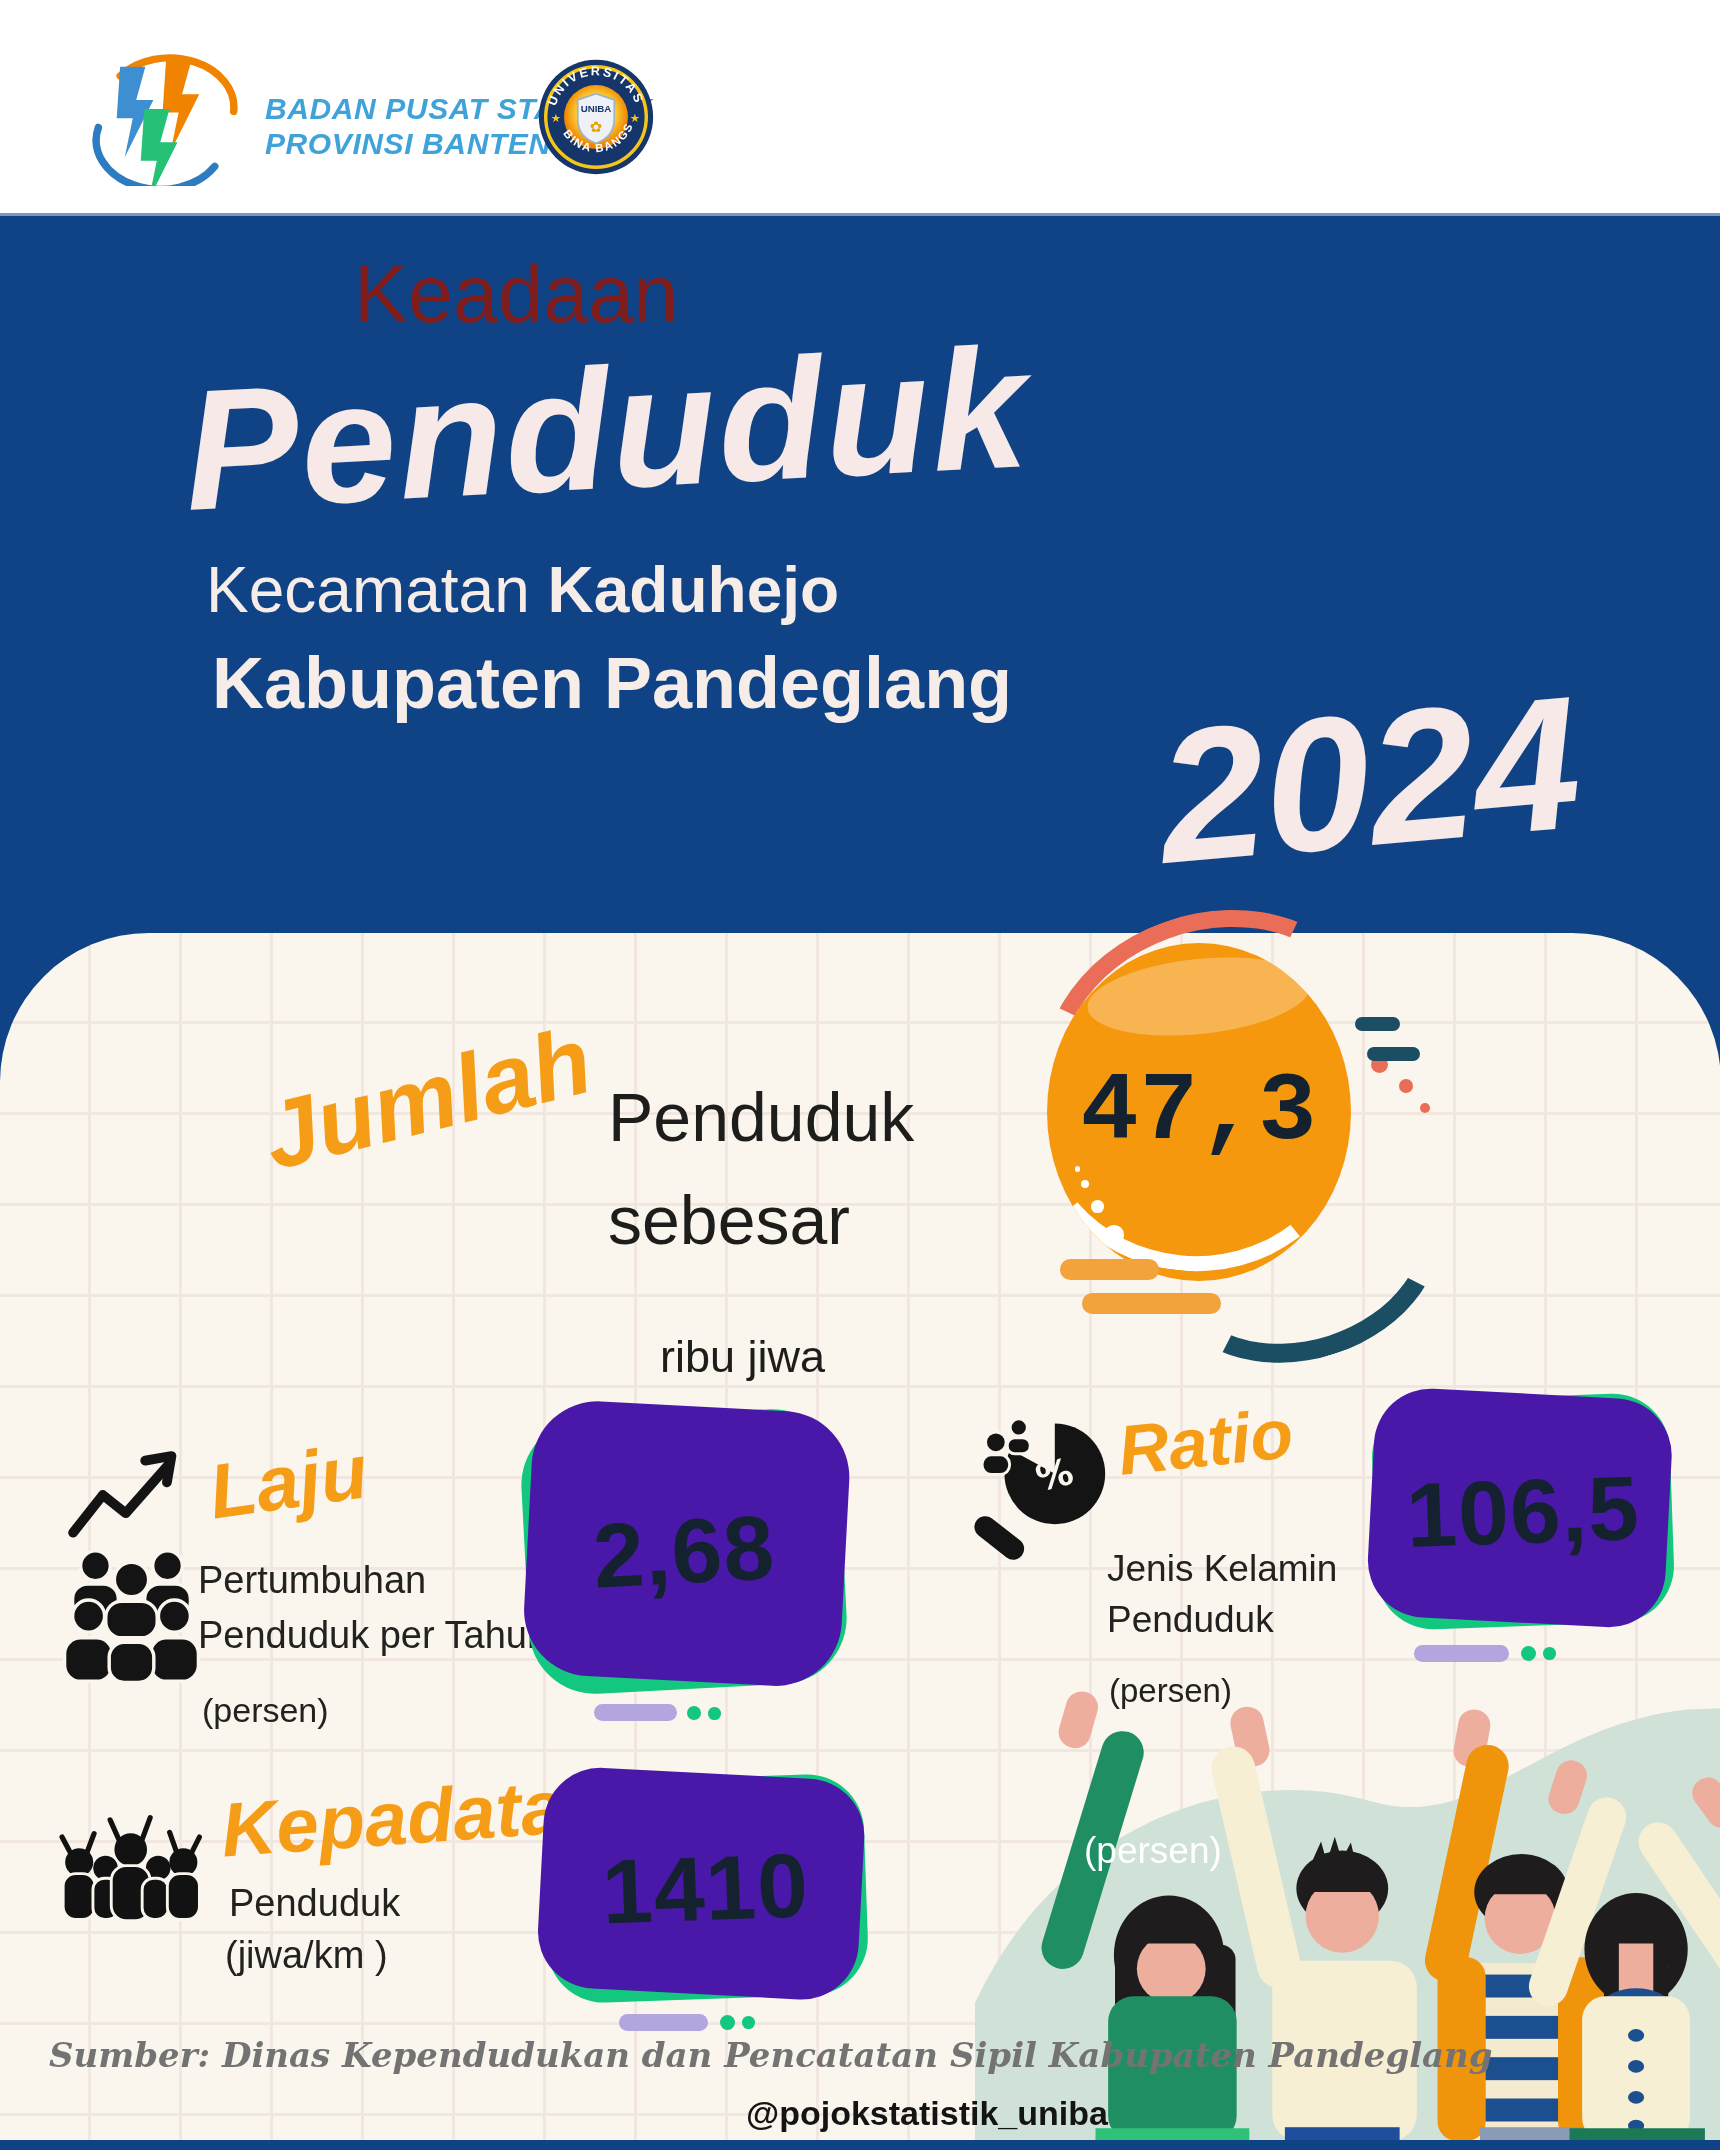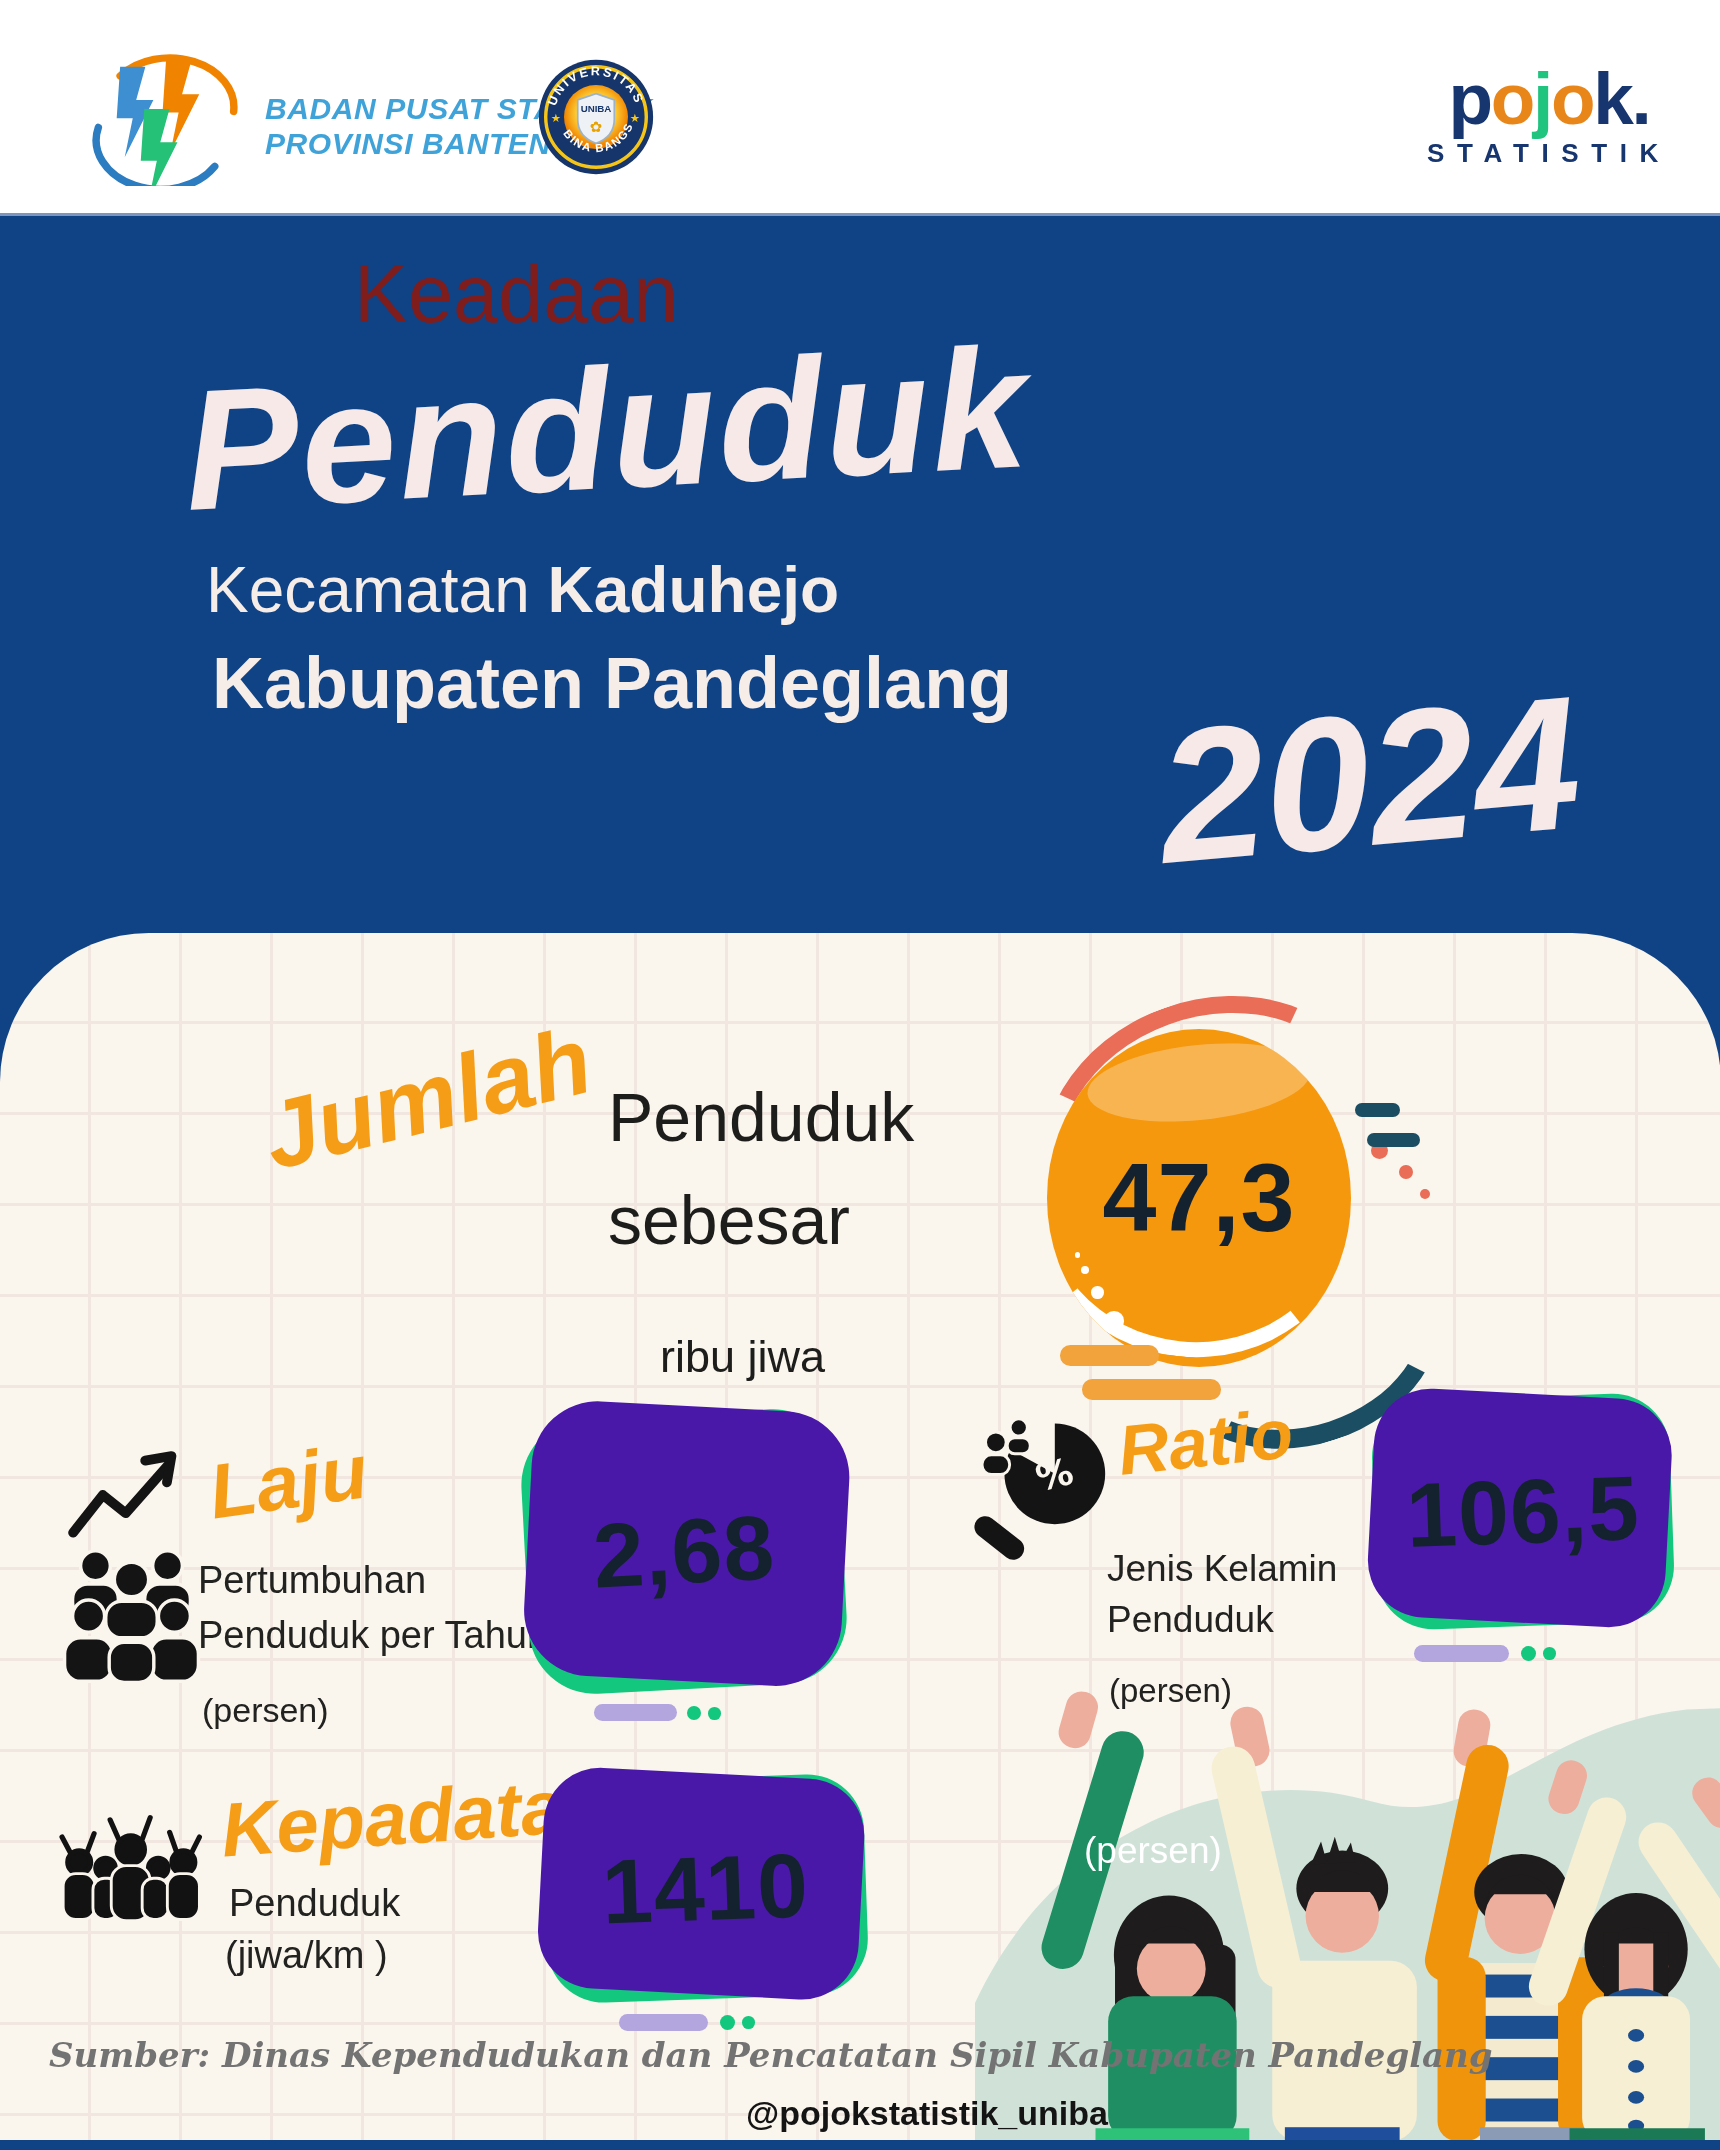--- a/index.html
+++ b/index.html
@@ -24,21 +24,21 @@
   .panel{left:0;top:933px;width:1721px;height:1208px;background:#faf6ee;border-radius:149px 149px 0 0;z-index:2;
     background-image:
       repeating-linear-gradient(to right, transparent 0px, transparent 88px, #f1e7e0 88px, #f1e7e0 91px),
       repeating-linear-gradient(to bottom, transparent 0px, transparent 88px, #f1e7e0 88px, #f1e7e0 91px);}
   .footerbar{left:0;top:2140px;width:1721px;height:10.3px;background:#0f4386;z-index:6;}
   
   .jumlah-script{left:261px;top:1044px;font-size:95px;font-weight:800;font-style:italic;color:#f59d17;transform:rotate(-14deg);z-index:3;}
   .jumlah-t1{left:608px;top:1078px;font-size:68px;font-weight:500;color:#1d1d1b;z-index:3;}
   .jumlah-t2{left:608px;top:1181px;font-size:68px;font-weight:500;color:#1d1d1b;z-index:3;}
   .jumlah-unit{left:660px;top:1331px;font-size:45px;font-weight:500;color:#1d1d1b;z-index:3;}
-  .circle-wrap{left:1027px;top:1000px;width:379px;height:413px;z-index:3;}
+  .circle-wrap{left:1027px;top:914px;width:379px;height:413px;z-index:3;font-family:Liberation Mono, monospace;}
   .arc{position:absolute;border:17px solid transparent;border-radius:50%;}
   .arc-salmon{left:11.5px;top:0px;width:310px;height:247px;border-top-color:#e96d57;transform:rotate(-20deg);}
   .arc-teal{left:132px;top:229px;width:247px;height:178px;border-width:19.5px;border-bottom-color:#1c4e63;transform:rotate(-18deg);}
   .ball{position:absolute;left:20px;top:29px;width:304px;height:338px;background:#f6980e;border-radius:50%;overflow:hidden;}
   .ball .gloss{position:absolute;left:40px;top:16px;width:224px;height:75px;background:rgba(255,255,255,.28);border-radius:50%;transform:rotate(-6deg);}
   .ball .swoosh{position:absolute;left:-17px;top:23px;width:298px;height:275px;border:15px solid transparent;border-bottom-color:#ffffff;border-radius:50%;transform:rotate(6deg);}
   .ball .d1,.ball .d2,.ball .d3,.ball .d4{position:absolute;background:#fff;border-radius:50%;}
   .ball .d1{left:27.5px;top:223px;width:5.7px;height:5.7px;} .ball .d2{left:34px;top:237px;width:8px;height:8px;}
   .ball .d3{left:44px;top:257px;width:12.6px;height:12.6px;} .ball .d4{left:57px;top:282px;width:19.5px;height:19.5px;}
   .ball-num{position:absolute;left:20px;top:29px;width:304px;height:338px;display:flex;align-items:center;justify-content:center;
@@ -119,24 +119,20 @@
     <text font-size="20" font-weight="bold" fill="#ffffff" font-family="Liberation Sans,sans-serif" letter-spacing="3">
       <textPath href="#arcBot" startOffset="10%">BINA BANGSA</textPath>
     </text>
     <text x="26" y="114" font-size="20" fill="#f5c518">★</text>
     <text x="164" y="114" font-size="20" fill="#f5c518">★</text>
     <path d="M105 64 l32 11 v34 c0 24 -15 36 -32 42 c-17 -6 -32 -18 -32 -42 v-34 Z" fill="#eef2f7" stroke="#9db3c8" stroke-width="3"></path>
     <text x="105" y="96" font-size="17" font-weight="bold" fill="#15356b" text-anchor="middle" font-family="Liberation Sans,sans-serif">UNIBA</text>
     <text x="105" y="132" font-size="26" fill="#e8a200" text-anchor="middle">✿</text>
   </svg>
 
-  <div class="abs pojok">
-    <div class="pojok-word"><span class="c-navy">p</span><span class="c-orange">o</span><span class="c-green">j</span><span class="c-orange">o</span><span class="c-navy">k</span><span class="c-navy">.</span></div>
-    <div class="pojok-sub">STATISTIK</div>
-  </div>
 </div>
 
 <div class="abs banner-kicker">Keadaan</div>
 <div class="abs banner-script">Penduduk</div>
 <div class="abs banner-l2"><span class="lite">Kecamatan </span><span class="bold">Kaduhejo</span></div>
 <div class="abs banner-l3">Kabupaten Pandeglang</div>
 <div class="abs banner-year">2024</div>
 
 <div class="abs jumlah-script script-o">Jumlah</div>
 <div class="abs jumlah-t1">Penduduk</div>

